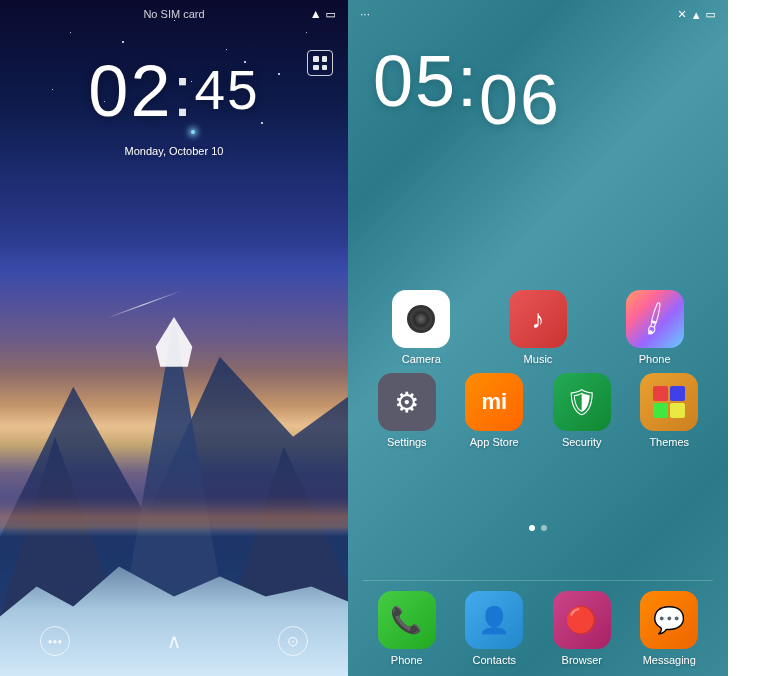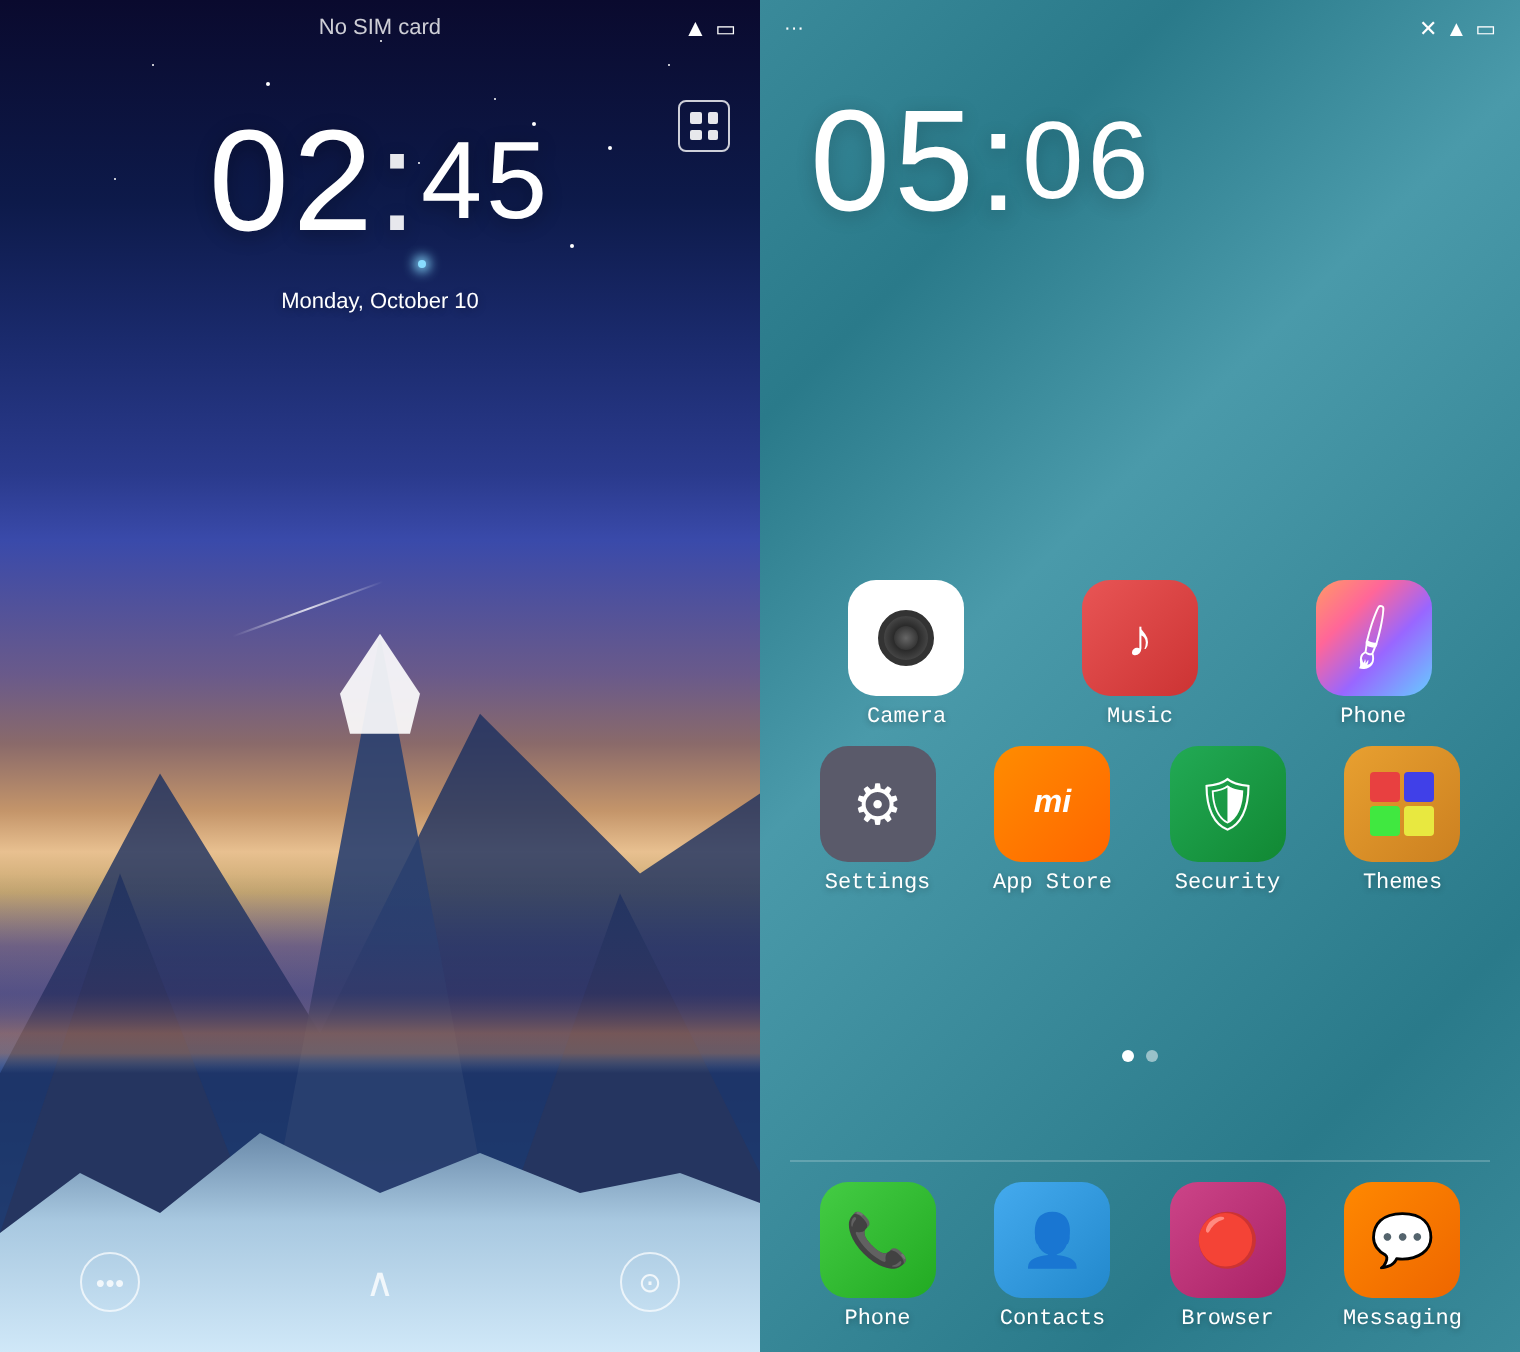--- a/index.html
+++ b/index.html
@@ -6,21 +6,21 @@
     body {
       width: 760px;
       height: 676px;
       display: flex;
       font-family: 'Arial', sans-serif;
       overflow: hidden;
     }
 
     
     .left-panel {
-      width: 380px;
+      width: 348px;
       height: 676px;
       position: relative;
       overflow: hidden;
       background: linear-gradient(
         180deg,
         #0a0a2e 0%,
         #0d1a4a 15%,
         #1a2a6c 25%,
         #2a3a8c 35%,
         #3a4aaa 40%,
@@ -214,23 +214,23 @@
       color: white;
       font-size: 72px;
       font-weight: 100;
       letter-spacing: 2px;
       z-index: 10;
       text-shadow: 0 2px 10px rgba(0,0,0,0.2);
       white-space: nowrap;
     }
 
     .home-time .minutes-home {
-      font-size: 55px;
+      font-size: 70px;
       vertical-align: top;
-      margin-top: 8px;
+      margin-top: 20px;
       display: inline-block;
     }
 
     .home-date {
       position: absolute;
       top: 145px;
       left: 25px;
       color: white;
       font-size: 15px;
       font-weight: 300;
@@ -271,21 +271,20 @@
       margin-bottom: 5px;
       position: relative;
       overflow: hidden;
     }
 
     .app-label {
       color: white;
       font-size: 11px;
       text-align: right;
       text-shadow: 0 1px 3px rgba(0,0,0,0.3);
-      font-family: Liberation Mono, monospace;
     }
 
     
     .icon-camera {
       background: white;
     }
 
     .camera-lens {
       width: 28px;
       height: 28px;
@@ -382,23 +381,22 @@
       font-size: 28px;
     }
 
     
     .icon-appstore {
       background: linear-gradient(135deg, #ff8c00 0%, #ff6600 100%);
     }
 
     .mi-text {
       color: white;
-      font-size: 16px;
+      font-size: 22px;
       font-weight: bold;
-      font-style: italic;
     }
 
     
     .icon-security {
       background: linear-gradient(135deg, #22aa55 0%, #118833 100%);
     }
 
     .security-shield {
       color: white;
       font-size: 26px;

